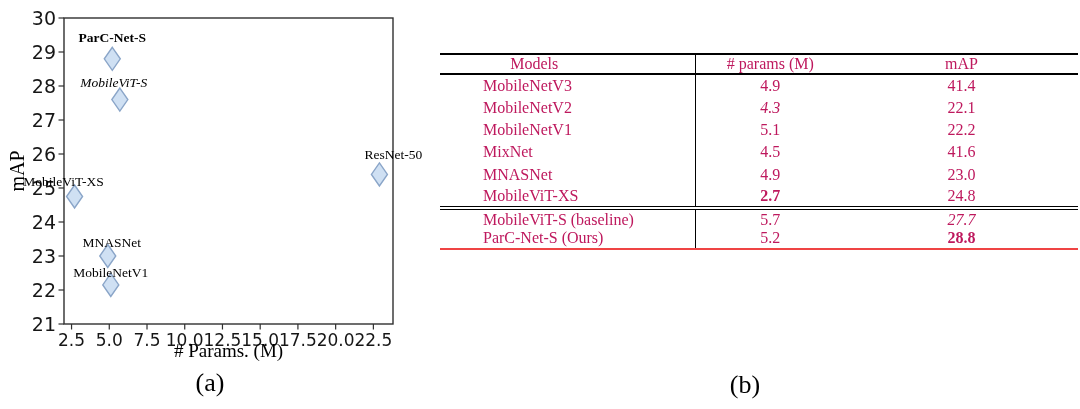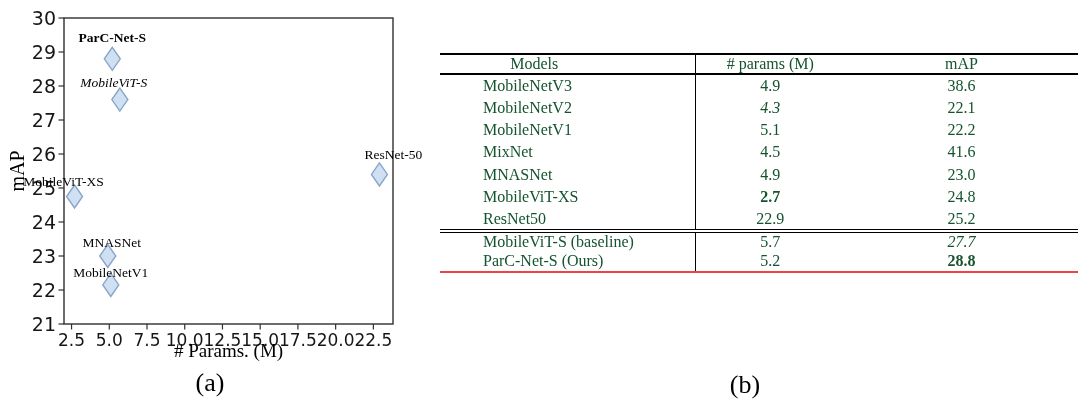--- a/index.html
+++ b/index.html
@@ -22,21 +22,21 @@
   .caption{
     position:absolute;font:26px "Liberation Serif",serif;color:#000;
     text-align:center;
   }
   .caption-a{left:0;top:374;width:420px;}
   .caption-b{left:440px;top:370px;width:610px;}
   
   .figure-b{position:absolute;left:440px;top:53px;width:640px;}
   table{
     border-collapse:collapse;table-layout:fixed;width:638px;
-    font:16px "Liberation Serif",serif;color:#14532d;
+    font:16px "Liberation Serif",serif;color:#be185d;
   }
   th,td{padding:0;text-align:center;font-weight:normal;white-space:nowrap;overflow:hidden;}
   thead tr{border-top:2px solid #000;border-bottom:2px solid #000;height:20px;}
   th.model-col{padding-right:66px;}
   tbody tr{height:22.4px;}
   tbody tr.hl{height:20.4px;}
   tbody tr.rule-above{border-top:4px double #000;}
   tbody tr:last-child{border-bottom:2px solid #ef4444;}
   td.model,th.model-col{border-right:1px solid #000;}
   td.model{text-align:left;padding-left:43px;margin-top:35px;}
@@ -116,21 +116,21 @@
         <tr id="results-table-head">
           <th class="model-col">Models</th>
           <th># params (M)</th>
           <th>mAP</th>
         </tr>
       </thead>
     <tbody id="results-table-body">
         <tr class="">
           <td class="model">MobileNetV3</td>
           <td class="">4.9</td>
-          <td class="">38.6</td>
+          <td class="">41.4</td>
         </tr>
         <tr class="">
           <td class="model">MobileNetV2</td>
           <td class=" i">4.3</td>
           <td class="">22.1</td>
         </tr>
         <tr class="">
           <td class="model">MobileNetV1</td>
           <td class="">5.1</td>
           <td class="">22.2</td>
@@ -143,25 +143,20 @@
         <tr class="">
           <td class="model">MNASNet</td>
           <td class="">4.9</td>
           <td class="">23.0</td>
         </tr>
         <tr class="">
           <td class="model">MobileViT-XS</td>
           <td class=" b">2.7</td>
           <td class="">24.8</td>
         </tr>
-        <tr class="">
-          <td class="model">ResNet50</td>
-          <td class="">22.9</td>
-          <td class="">25.2</td>
-        </tr>
         <tr class="hl rule-above">
           <td class="model">MobileViT-S (baseline)</td>
           <td class="">5.7</td>
           <td class=" i">27.7</td>
         </tr>
         <tr class="hl">
           <td class="model">ParC-Net-S (Ours)</td>
           <td class="">5.2</td>
           <td class=" b">28.8</td>
         </tr>

